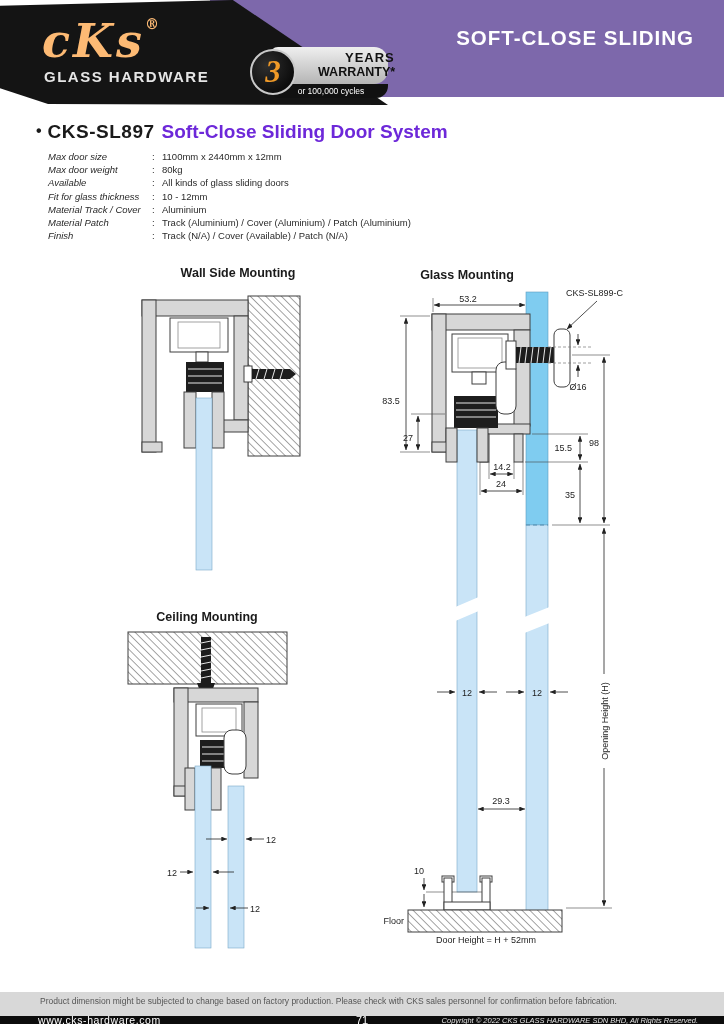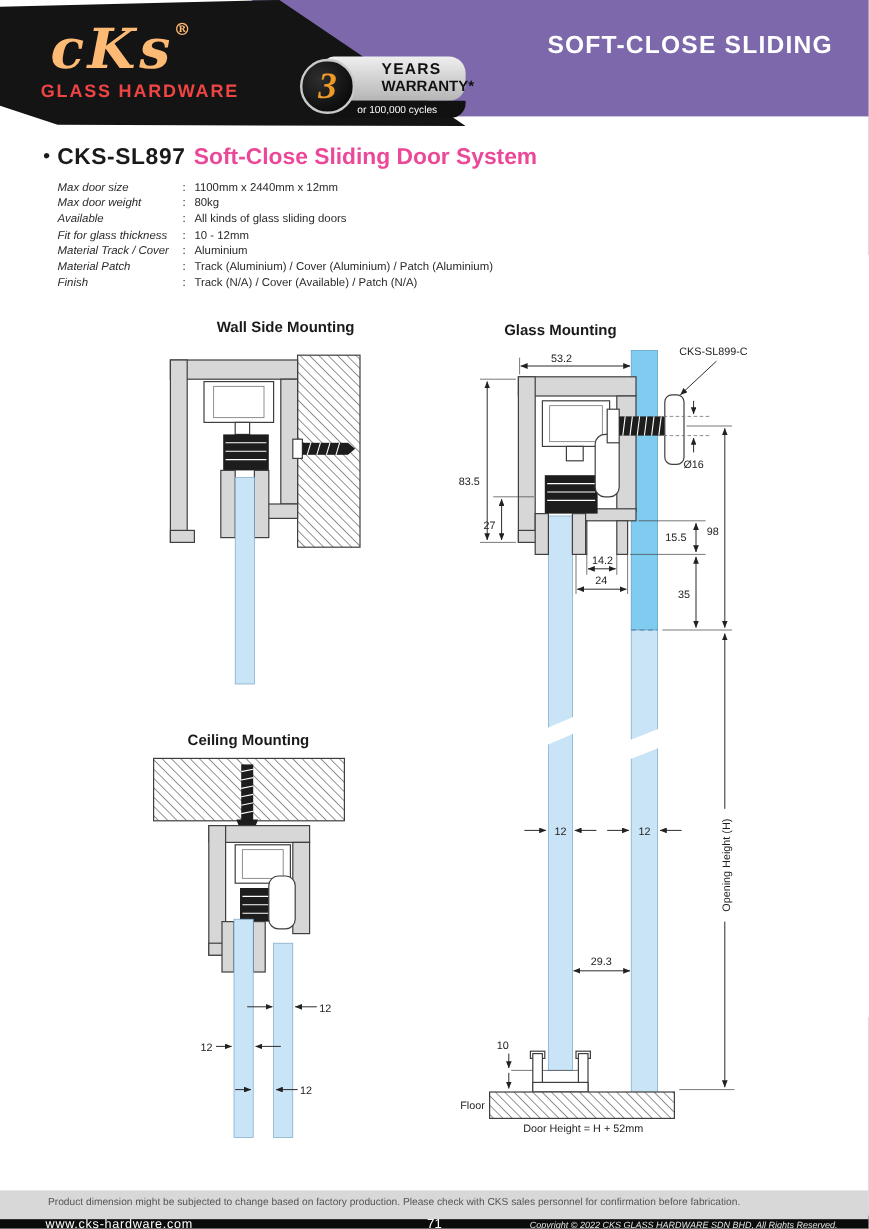--- a/index.html
+++ b/index.html
@@ -6,45 +6,45 @@
   body { font-family:"Liberation Sans", sans-serif; background:#888; }
   .page { position:relative; width:724px; height:1024px; background:#fff; margin:0 auto; overflow:hidden; }
 
   
   .purple-banner { position:absolute; left:210px; top:0; width:514px; height:97px; background:#7d68ab; }
   .logo-shape { position:absolute; left:0; top:0; width:400px; height:113px; background:#141414;
     clip-path:polygon(0 5%, 58.2% 0, 97% 93%, 12% 92%, 0 78%); }
   .brand { position:absolute; left:42px; top:14px; color:#fdba74; font-family:"DejaVu Serif", serif;
     font-weight:bold; font-style:italic; font-size:46px; letter-spacing:3px; }
   .brand sup { font-size:14px; font-style:normal; vertical-align:28px; letter-spacing:0; }
-  .brand-tagline { position:absolute; left:34px; top:68px; color:#ef4444; font-size:15px;
+  .brand-tagline { position:absolute; left:44px; top:68px; color:#e5e5e5; font-size:15px;
     font-weight:bold; letter-spacing:1.5px; }
   .hdr-title { position:absolute; right:30px; top:24px; color:#ffffff;
     font-size:20.5px; font-weight:bold; letter-spacing:1px; line-height:28px; }
 
   
   .badge { position:absolute; left:250px; top:47px; width:138px; height:51px; }
   .badge-capsule { position:absolute; left:20px; top:0; width:118px; height:37px;
     background:linear-gradient(#efefef,#b5b5b5); border-radius:8px 14px 14px 2px;
     padding:4px 0 0 48px; }
-  .badge-years { font-size:13px; font-weight:bold; color:#111; line-height:14px; letter-spacing:1px;}
+  .badge-years { font-size:13px; font-weight:bold; color:#111; line-height:14px; letter-spacing:1px;margin-left:27px;}
   .badge-warranty { font-size:12.5px; font-weight:bold; color:#111; line-height:14px; }
   .badge-bar { position:absolute; left:24px; top:37px; width:114px; height:14px; background:#111;
     border-radius:0 0 12px 4px; color:#fff; font-size:8.5px; text-align:center; line-height:14px; }
   .badge-circle { position:absolute; left:0; top:2px; width:46px; height:46px; border-radius:50%;
     background:radial-gradient(circle at 35% 35%, #2e2e2e, #000); border:2px solid #c9c9c9;
     text-align:center; }
   .badge-circle span { color:#f09a28; font-family:"Liberation Serif", serif; font-weight:bold;
     font-style:italic; font-size:31px; line-height:42px; }
 
   
   .product-title { position:absolute; left:36px; top:121px; font-size:19px; font-weight:bold; color:#1a1a1a; }
   .product-title .bullet { font-size:16px; vertical-align:2px; }
   .product-title .code { margin-left:6px; letter-spacing:0.5px; }
-  .product-title .pname { color:#ec4899; margin-left:7px; }
+  .product-title .pname { color:#6d28d9; margin-left:7px; }
   .specs { position:absolute; left:48px; top:150px; font-size:9.5px; color:#2a2a2a; }
   .spec-row { display:flex; line-height:13.2px; }
   .spec-label { width:104px;font-style:italic; }
   .spec-colon { width:10px; }
 
   
   svg.drawings { position:absolute; left:0; top:255px; width:724px; height:705px; }
   svg text { font-family:"Liberation Sans", sans-serif; }
   .dtitle { font-size:12.5px; font-weight:bold; fill:#1a1a1a; }
   .dim { font-size:9px; fill:#1d1d1d; }

